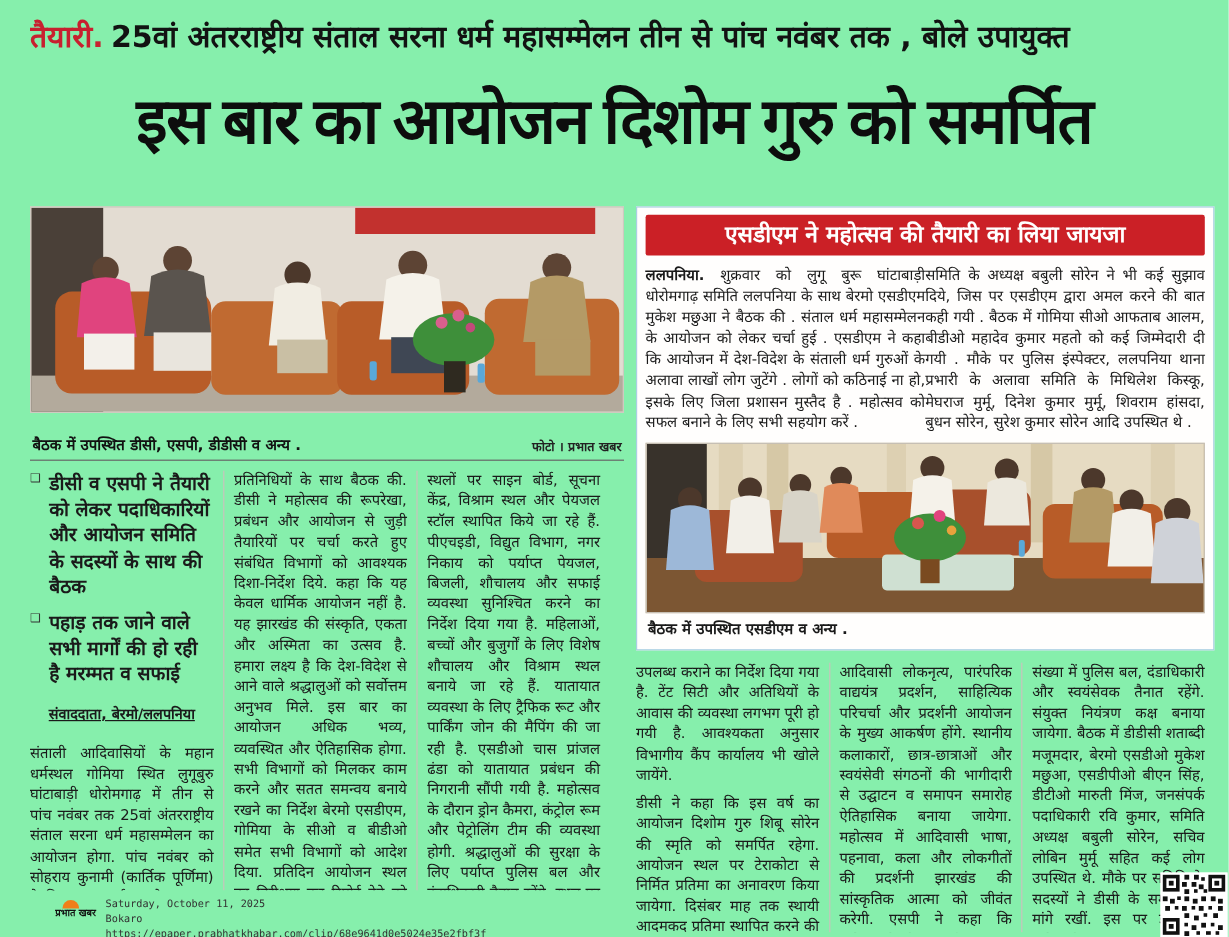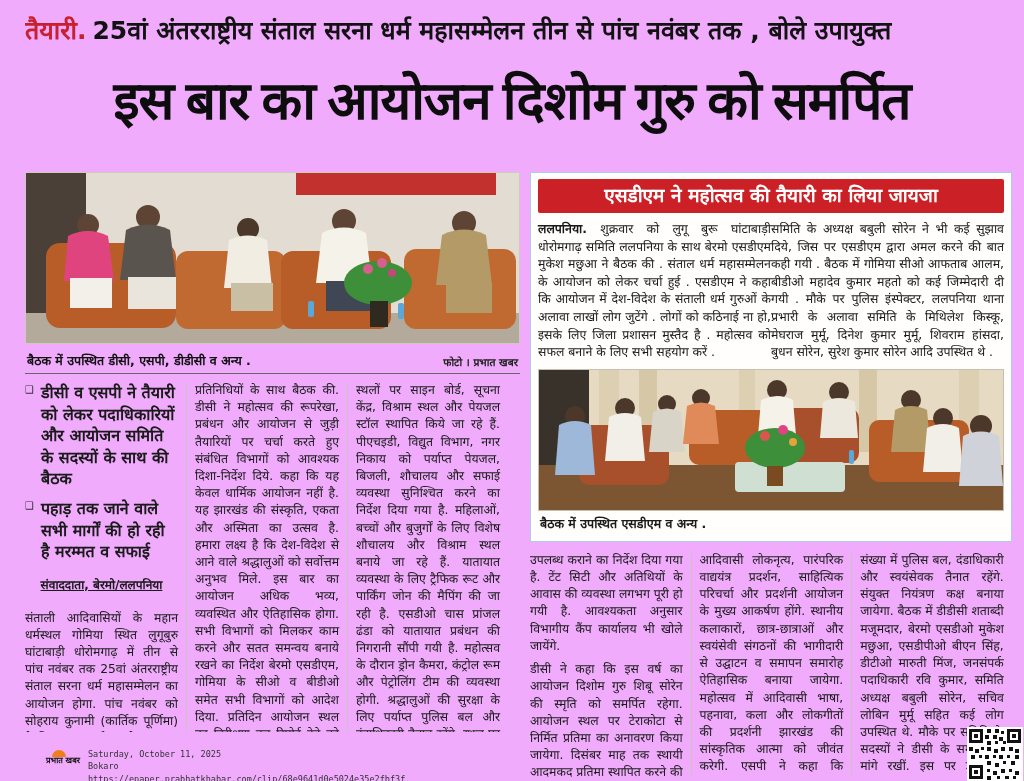--- a/index.html
+++ b/index.html
@@ -1,29 +1,29 @@
 <!DOCTYPE html>
 <html><head>
 <meta charset="utf-8">
 <style>
   * { margin:0; padding:0; box-sizing:border-box; }
   html,body { background:#ffffff; }
   body { font-family:"DejaVu Sans", sans-serif; color:#1a1a1a; }
-  .page { position:relative; width:1024px; height:781px; background:#f0abfc; overflow:hidden; }
+  .page { position:relative; width:1024px; height:781px; background:#86efac; overflow:hidden; }
 
   
   .kicker { position:absolute; left:25px; top:12px; width:980px; font-size:25px; font-weight:bold; color:#121212; white-space:nowrap; overflow:hidden; }
   .kicker .hl { color:#c8202f; margin-right:6px; }
   .headline { position:absolute; left:0; top:62px; width:1024px; text-align:center; font-size:53px; font-weight:900; color:#0d0d0d; white-space:nowrap; overflow:hidden; letter-spacing:-1px;font-family:Liberation Serif, serif; }
 
   
   .left-half { position:absolute; left:25px; top:172px; width:495px; }
   .photo1 { width:495px; height:172px; border:1px solid #cfc9c0; background:#ddd6cb; overflow:hidden; }
   .photo1 svg { display:block; }
-  .caption-row { display:flex; justify-content:space-between; align-items:flex-end; padding:8px 2px 4px 2px; border-bottom:1px solid #666;gap:20px; }
+  .caption-row { display:flex; justify-content:space-between; align-items:flex-end; padding:18px 2px 4px 2px; border-bottom:1px solid #666;gap:20px; }
   .caption { font-size:12.5px; font-weight:bold; color:#111; }
   .credit { font-size:10.5px; font-weight:bold; color:#222; }
 
   .cols3 { display:flex; margin-top:8px; height:350px; overflow:hidden; }
   .col { width:161px; padding:0 8px; font-size:12.3px; line-height:1.4; text-align:justify; overflow:hidden; }
   .col:first-child { padding-left:0; }
   .col + .col { border-left:1px solid #c9c4bc; }
 
   .bullet { position:relative; padding-left:16px; font-size:16px; font-weight:bold; line-height:1.35; margin-bottom:8px; text-align:left; }
   .bullet::before { content:"❑"; position:absolute; left:0; top:1px; font-size:10px; font-weight:normal; color:#333; }

